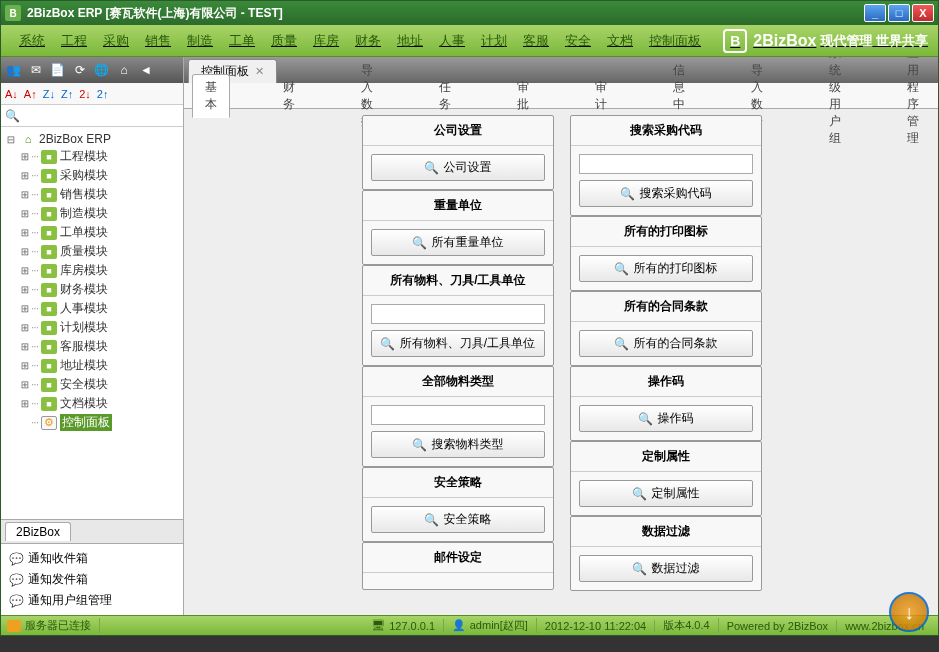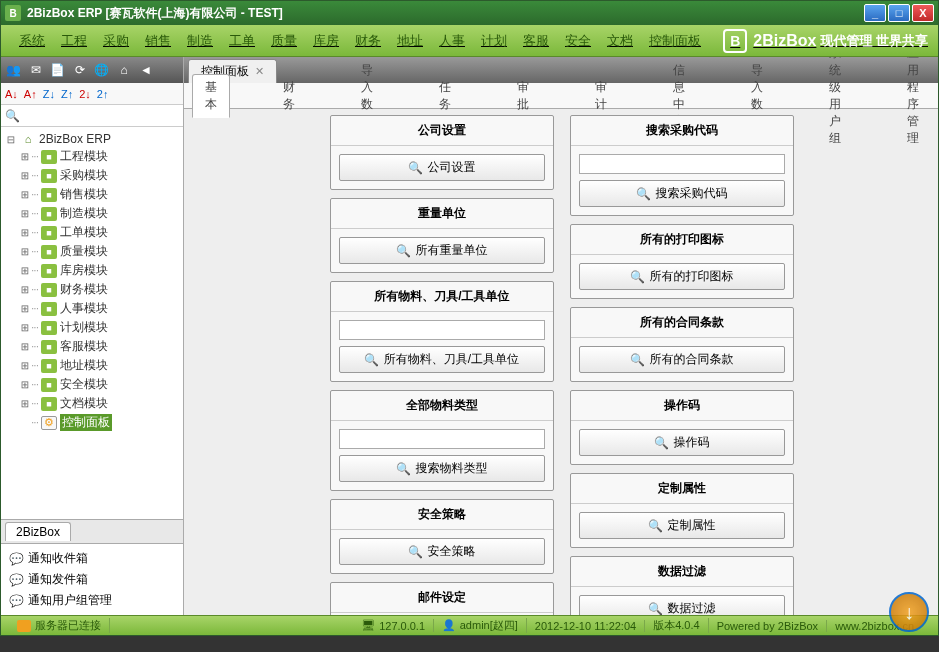--- a/index.html
+++ b/index.html
@@ -55,29 +55,29 @@
 .main { flex: 1; display: flex; flex-direction: column; background: #eee; }
 .main-tabstrip { background: linear-gradient(#999, #666); height: 26px; display: flex; align-items: flex-end; padding: 0 4px; }
 .main-tab { background: #f0f0f0; border: 1px solid #888; border-bottom: none; padding: 3px 12px; font-size: 12px; border-radius: 3px 3px 0 0; margin-right: 2px; display: flex; align-items: center; gap: 6px; }
 .main-tab .x { color: #888; font-size: 11px; cursor: pointer; }
 
 .subtabs { background: #f8f8f8; border-bottom: 1px solid #aaa; height: 26px; display: flex; align-items: center; padding: 8px 8px; gap: 40px; }
 .subtab { padding: 4px 12px; font-size: 12px; cursor: pointer; color: #444; border: 1px solid transparent; }
 .subtab.active { background: #fff; border: 1px solid #aaa; border-bottom-color: #fff; border-radius: 3px 3px 0 0; margin-bottom: -1px; }
 
 .panels { flex: 1; overflow: auto; padding: 6px 12px; display: flex; gap: 16px; justify-content: center; }
-.col { display: flex; flex-direction: column; gap: 8px; width: 224px; }
+.col { display: flex; flex-direction: column; gap: 0; width: 192px; }
 .panel { border: 1px solid #999; background: #f8f8f8; border-radius: 2px; }
 .panel-head { text-align: center; font-size: 12px; font-weight: bold; padding: 6px 0; border-bottom: 1px solid #ccc; }
 .panel-body { padding: 8px; display: flex; flex-direction: column; gap: 6px; }
 .panel-body input[type=text] { width: 100%; border: 1px solid #aaa; height: 20px; padding: 0 4px; font-size: 12px; }
 .pbtn { display: flex; align-items: center; justify-content: center; gap: 4px; border: 1px solid #999; background: linear-gradient(#fff, #e8e8e8); padding: 4px 6px; font-size: 12px; cursor: pointer; border-radius: 2px; }
 .pbtn .mag { color: #6a0; font-weight: bold; }
 
-.statusbar { background: linear-gradient(#a8d468, #7bb83a); height: 20px; display: flex; align-items: center; font-size: 11px; color: #2a5a0a; padding: 0 16px; border-top: 1px solid #5a8a2a; }
+.statusbar { background: linear-gradient(#a8d468, #7bb83a); height: 20px; display: flex; align-items: center; font-size: 11px; color: #2a5a0a; padding: 0 6px; border-top: 1px solid #5a8a2a; }
 .statusbar .sseg { display: flex; align-items: center; gap: 4px; padding: 0 8px; border-right: 1px solid #7aa84a; }
 .statusbar .sseg:first-child { padding-left: 0; }
 .statusbar .sicon { width: 14px; height: 12px; background: #f0a020; border-radius: 2px; }
 
 .watermark { position: absolute; right: 10px; bottom: 20px; display: flex; align-items: center; gap: 6px; opacity: 0.85; pointer-events: none; }
 .watermark .wicon { width: 40px; height: 40px; border-radius: 50%; background: radial-gradient(#f0a020, #c07000); border: 2px solid #06c; display: flex; align-items: center; justify-content: center; color: #fff; font-size: 20px; font-weight: bold; }
 .watermark .wtxt { color: #2a7a3a; font-size: 20px; font-weight: bold; }
 .watermark .wurl { font-size: 11px; color: #666; display: block; }
 </style>
 </head>

